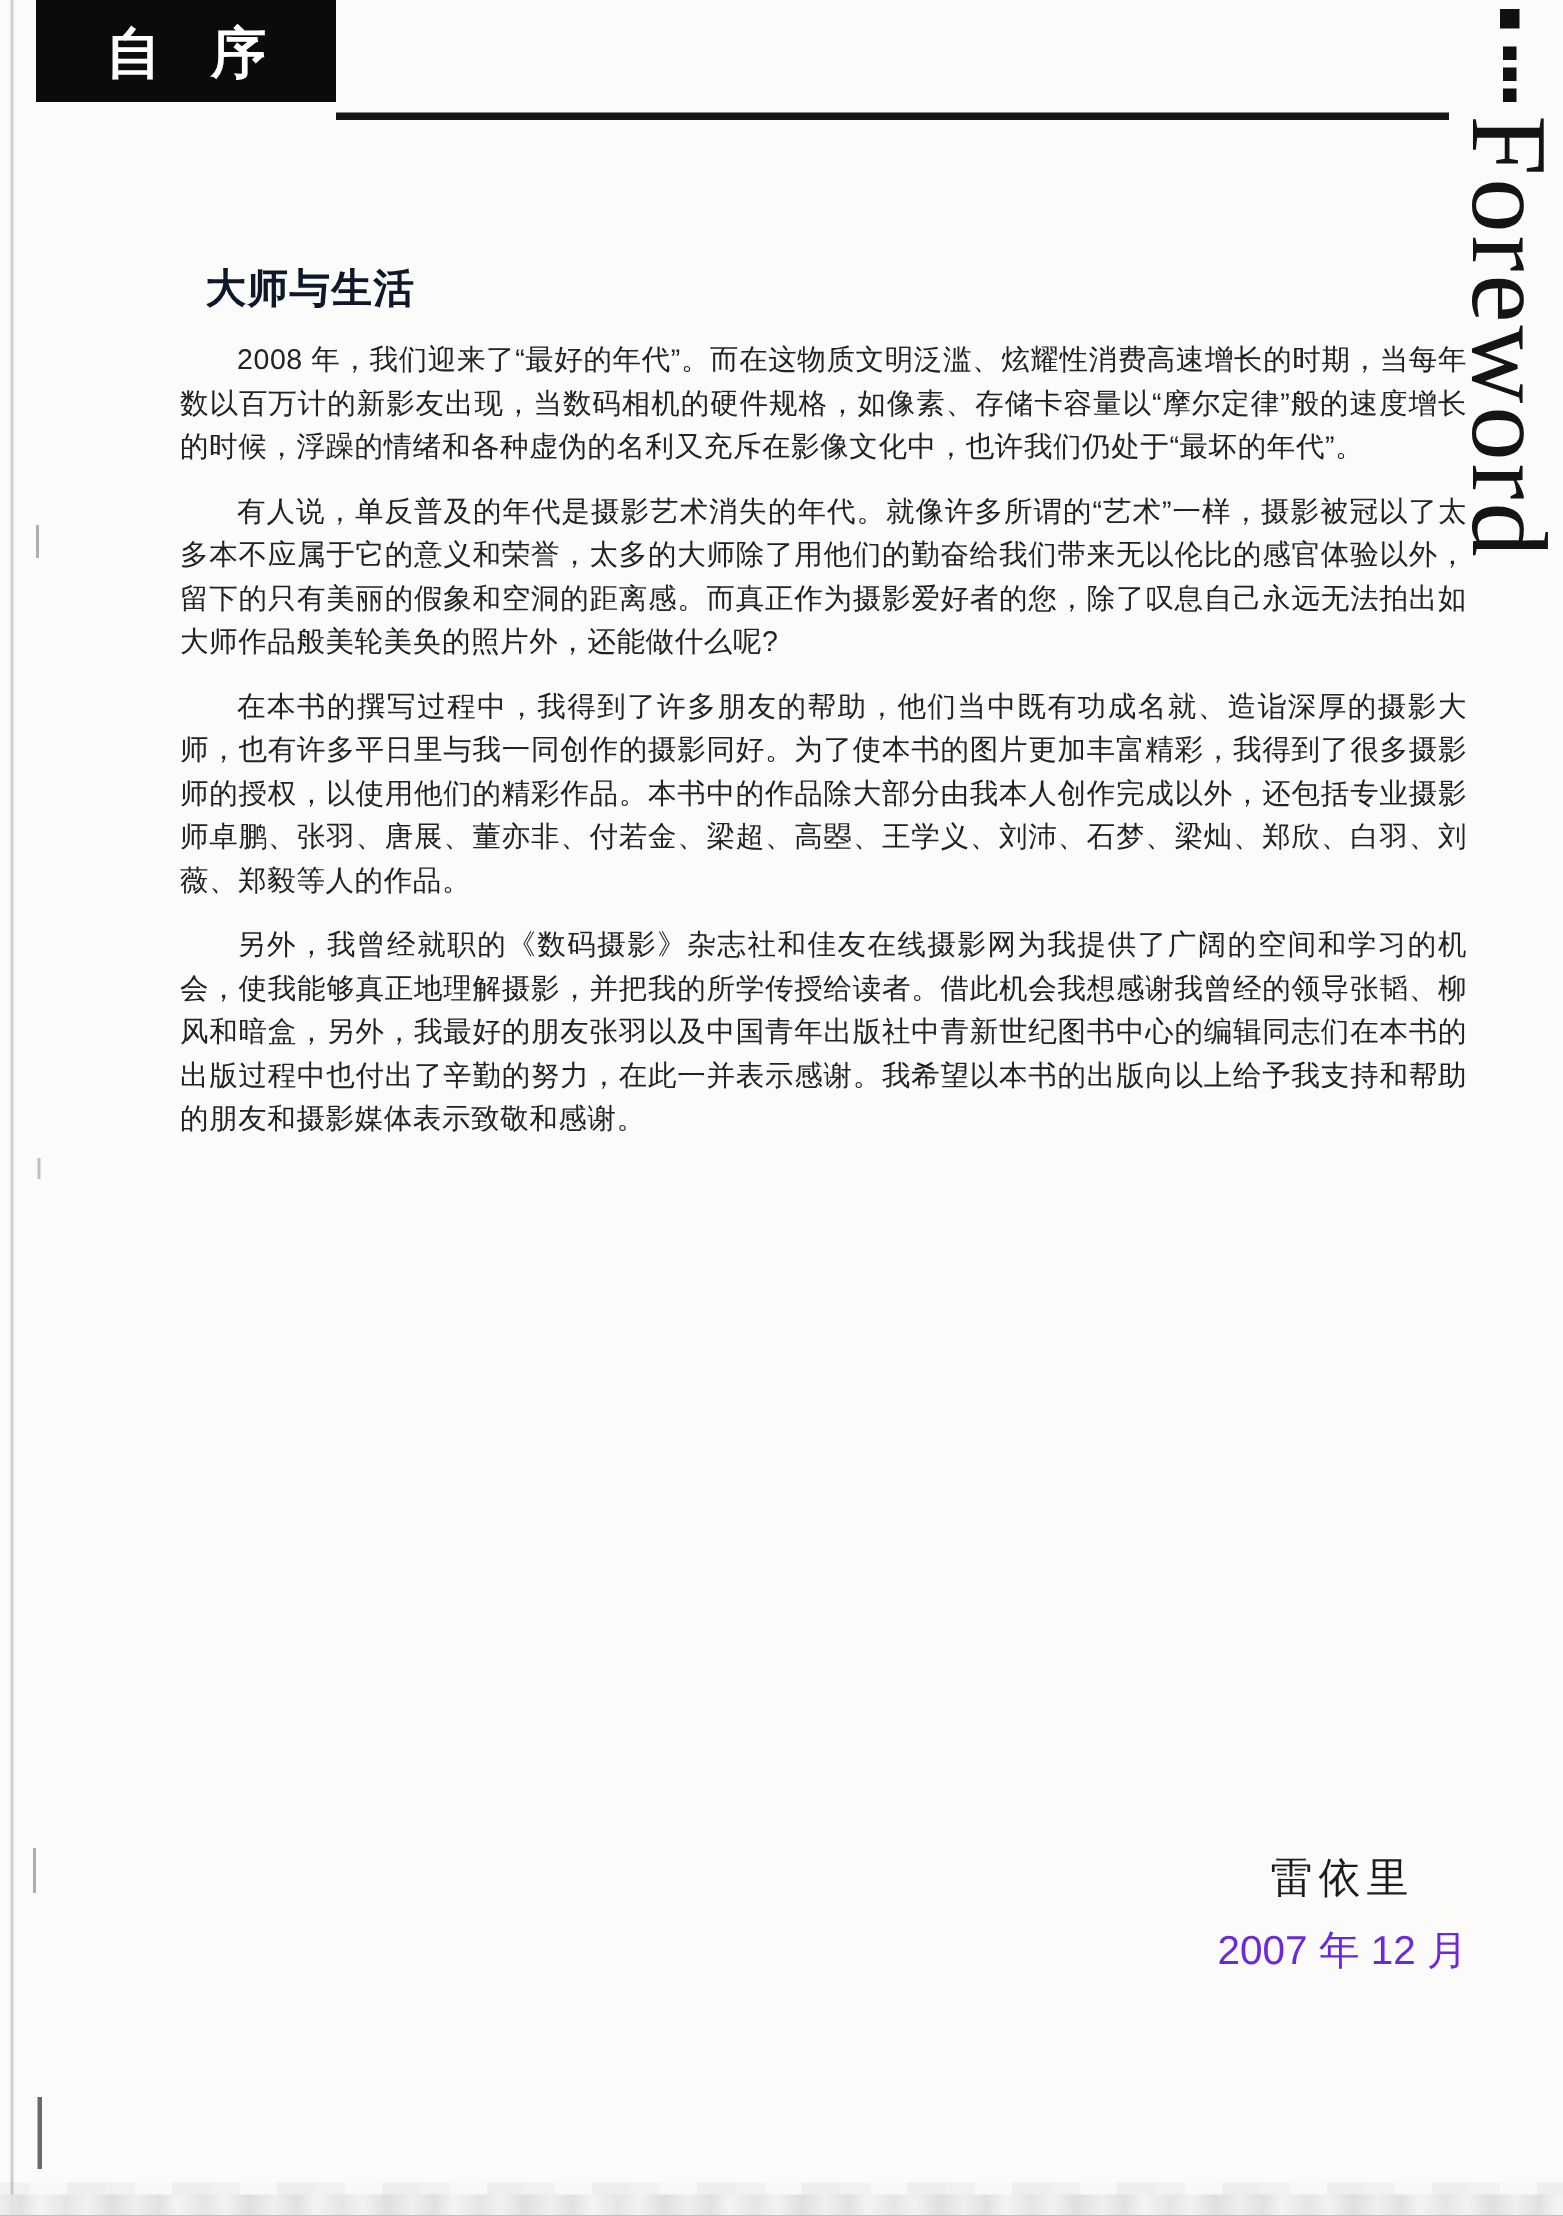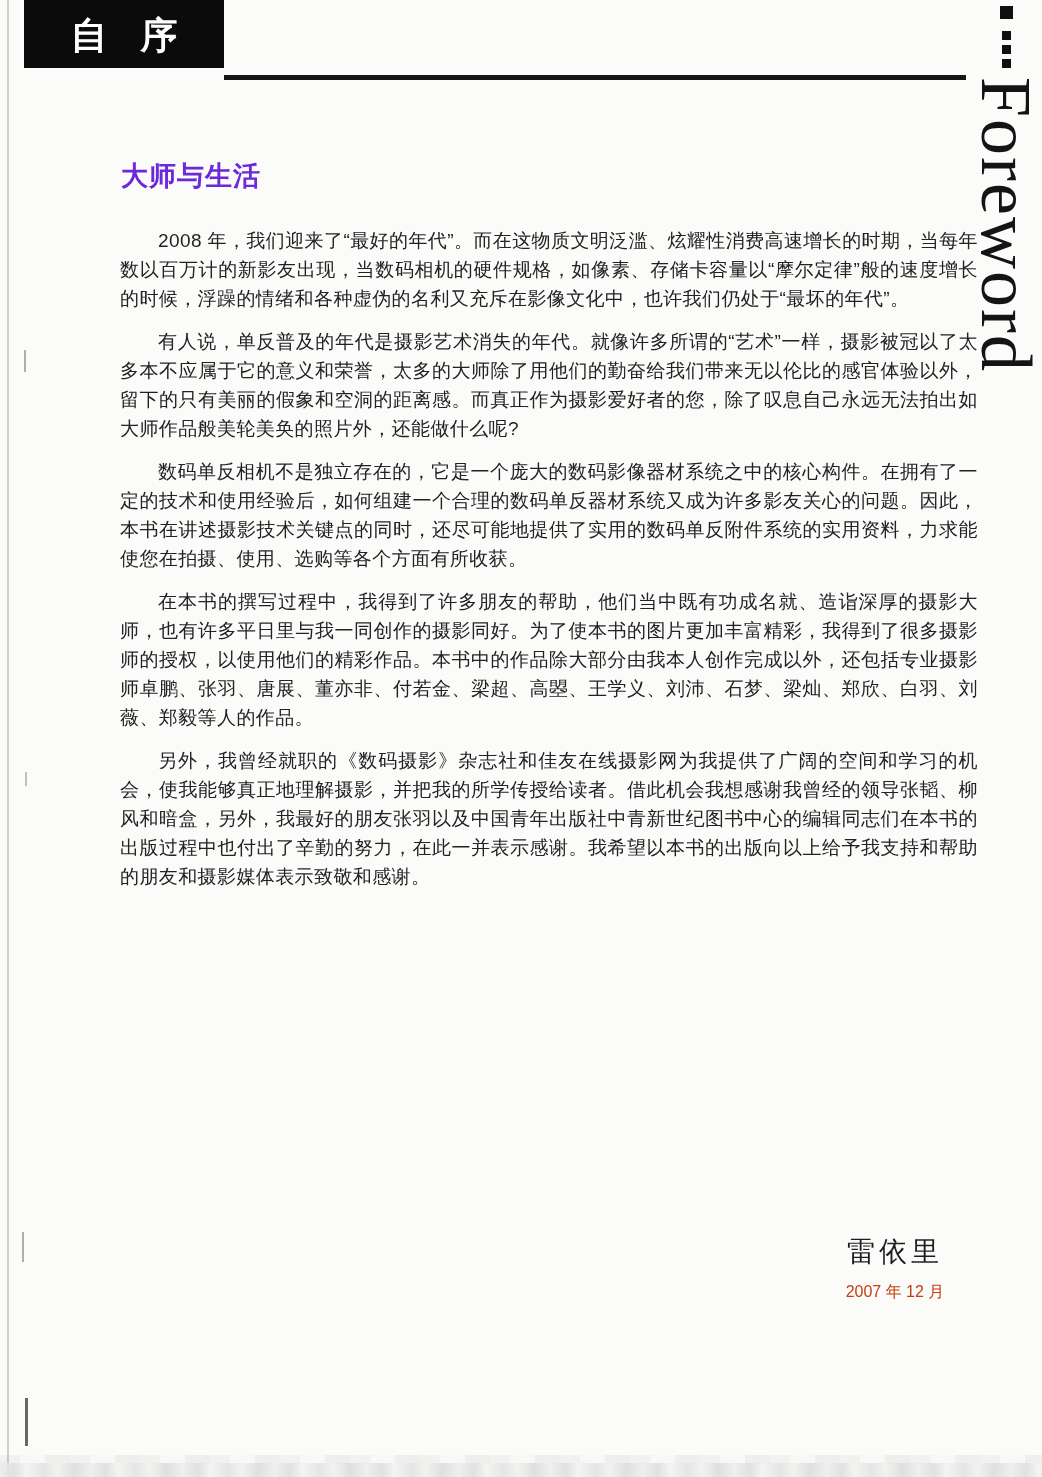--- a/index.html
+++ b/index.html
@@ -51,25 +51,25 @@
     writing-mode: vertical-rl;
     font-family: "Liberation Serif", serif;
     font-size: 72px;
     line-height: 66px;
     letter-spacing: 2px;
     color: #141414;
     white-space: nowrap;
   }
   .heading {
     position: absolute; left: 121px; top: 158px;
-    margin: 0;
+    margin: 16px;
     font-size: 27px;
     font-weight: 600;
     letter-spacing: 1px;
-    color: #6d28d9;
+    color: #0f172a;
   }
   .body-text {
     position: absolute; left: 120px; top: 226px;
     width: 858px;
     font-size: 19px;
     text-align: justify;
     color: #222222;
   }
   .body-text p {
     margin: 0 0 14px 0;
@@ -82,22 +82,22 @@
     width: 200px;
     text-align: center;
   }
   .sig-name {
     font-size: 28px;
     letter-spacing: 4px;
     margin-bottom: 11px;
     color: #1c1c1c;
   }
   .sig-date {
-    font-size: 16px;
-    color: #c2410c;
+    font-size: 27px;
+    color: #6d28d9;
   }
   .artifact { position: absolute; background: #8f8f8f; }
   .a1 { left: 24px; top: 350px; width: 2px; height: 22px; opacity: .7; }
   .a2 { left: 25px; top: 772px; width: 2px; height: 14px; opacity: .55; }
   .a3 { left: 22px; top: 1232px; width: 2px; height: 30px; opacity: .7; }
   .a4 { left: 25px; top: 1398px; width: 3px; height: 48px; background: #4d4d4d; opacity: .85; }
   .bottom-strip {
     position: absolute; left: 0; bottom: 0;
     width: 100%; height: 14px;
     background:
@@ -132,21 +132,20 @@
     <span class="dot dot-sm"></span>
     <span class="dot dot-sm last"></span>
     <div class="foreword-text">Foreword</div>
   </div>
 
   <h1 class="heading">大师与生活</h1>
 
   <div class="body-text">
     <p>2008 年，我们迎来了“最好的年代”。而在这物质文明泛滥、炫耀性消费高速增长的时期，当每年数以百万计的新影友出现，当数码相机的硬件规格，如像素、存储卡容量以“摩尔定律”般的速度增长的时候，浮躁的情绪和各种虚伪的名利又充斥在影像文化中，也许我们仍处于“最坏的年代”。</p>
     <p>有人说，单反普及的年代是摄影艺术消失的年代。就像许多所谓的“艺术”一样，摄影被冠以了太多本不应属于它的意义和荣誉，太多的大师除了用他们的勤奋给我们带来无以伦比的感官体验以外，留下的只有美丽的假象和空洞的距离感。而真正作为摄影爱好者的您，除了叹息自己永远无法拍出如大师作品般美轮美奂的照片外，还能做什么呢?</p>
-    <p>数码单反相机不是独立存在的，它是一个庞大的数码影像器材系统之中的核心构件。在拥有了一定的技术和使用经验后，如何组建一个合理的数码单反器材系统又成为许多影友关心的问题。因此，本书在讲述摄影技术关键点的同时，还尽可能地提供了实用的数码单反附件系统的实用资料，力求能使您在拍摄、使用、选购等各个方面有所收获。</p>
     <p>在本书的撰写过程中，我得到了许多朋友的帮助，他们当中既有功成名就、造诣深厚的摄影大师，也有许多平日里与我一同创作的摄影同好。为了使本书的图片更加丰富精彩，我得到了很多摄影师的授权，以使用他们的精彩作品。本书中的作品除大部分由我本人创作完成以外，还包括专业摄影师卓鹏、张羽、唐展、董亦非、付若金、梁超、高曌、王学义、刘沛、石梦、梁灿、郑欣、白羽、刘薇、郑毅等人的作品。</p>
     <p>另外，我曾经就职的《数码摄影》杂志社和佳友在线摄影网为我提供了广阔的空间和学习的机会，使我能够真正地理解摄影，并把我的所学传授给读者。借此机会我想感谢我曾经的领导张韬、柳风和暗盒，另外，我最好的朋友张羽以及中国青年出版社中青新世纪图书中心的编辑同志们在本书的出版过程中也付出了辛勤的努力，在此一并表示感谢。我希望以本书的出版向以上给予我支持和帮助的朋友和摄影媒体表示致敬和感谢。</p>
   </div>
 
   <div class="signature">
     <div class="sig-name">雷依里</div>
     <div class="sig-date">2007 年 12 月</div>
   </div>
 
   <div class="artifact a1"></div>

